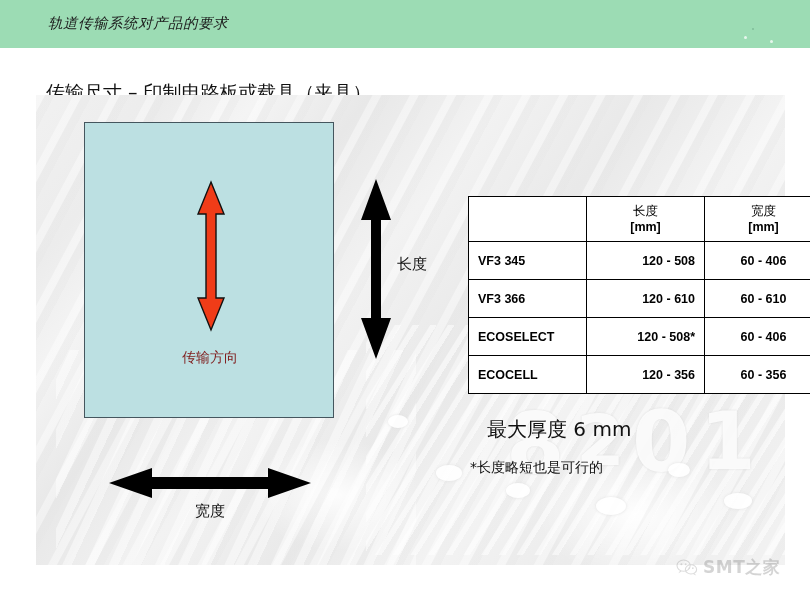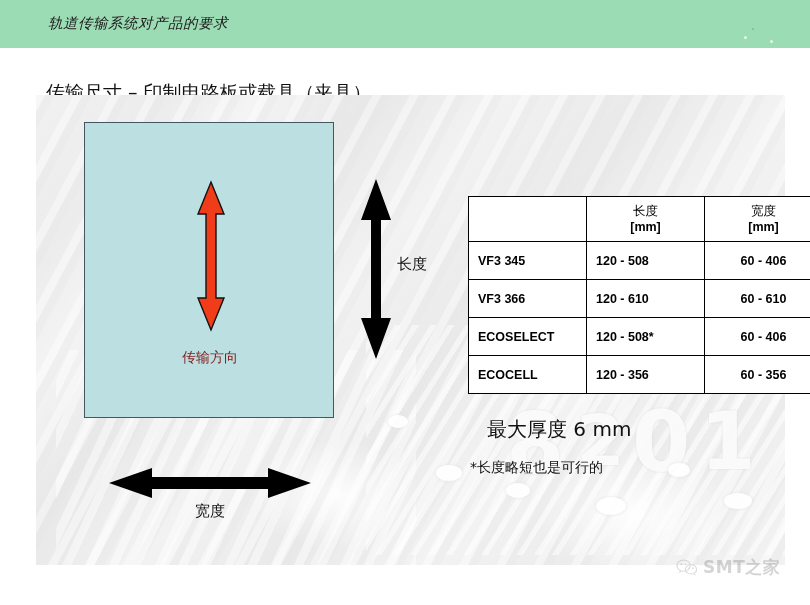--- a/index.html
+++ b/index.html
@@ -220,21 +220,21 @@
     font-size: 12.5px;
   }
   #spec-table thead th .unit {
     font-family: "Liberation Sans", "DejaVu Sans", sans-serif;
     font-weight: bold;
     font-size: 12.5px;
     margin-top: 40px;
   }
   #spec-table tbody td { height: 37px; vertical-align: middle; }
   .col-model { width: 99px; text-align: left; }
-  .col-len   { width: 99px; text-align: left; }
+  .col-len   { width: 99px; text-align: right; }
   .col-wid   { width: 99px; text-align: center; }
 
   
   #note-thickness {
     position: absolute;
     left: 487px; top: 416px;
     font-family: "DejaVu Sans", "Liberation Sans", sans-serif;
     font-size: 20px;
     color: #111111;
   }

